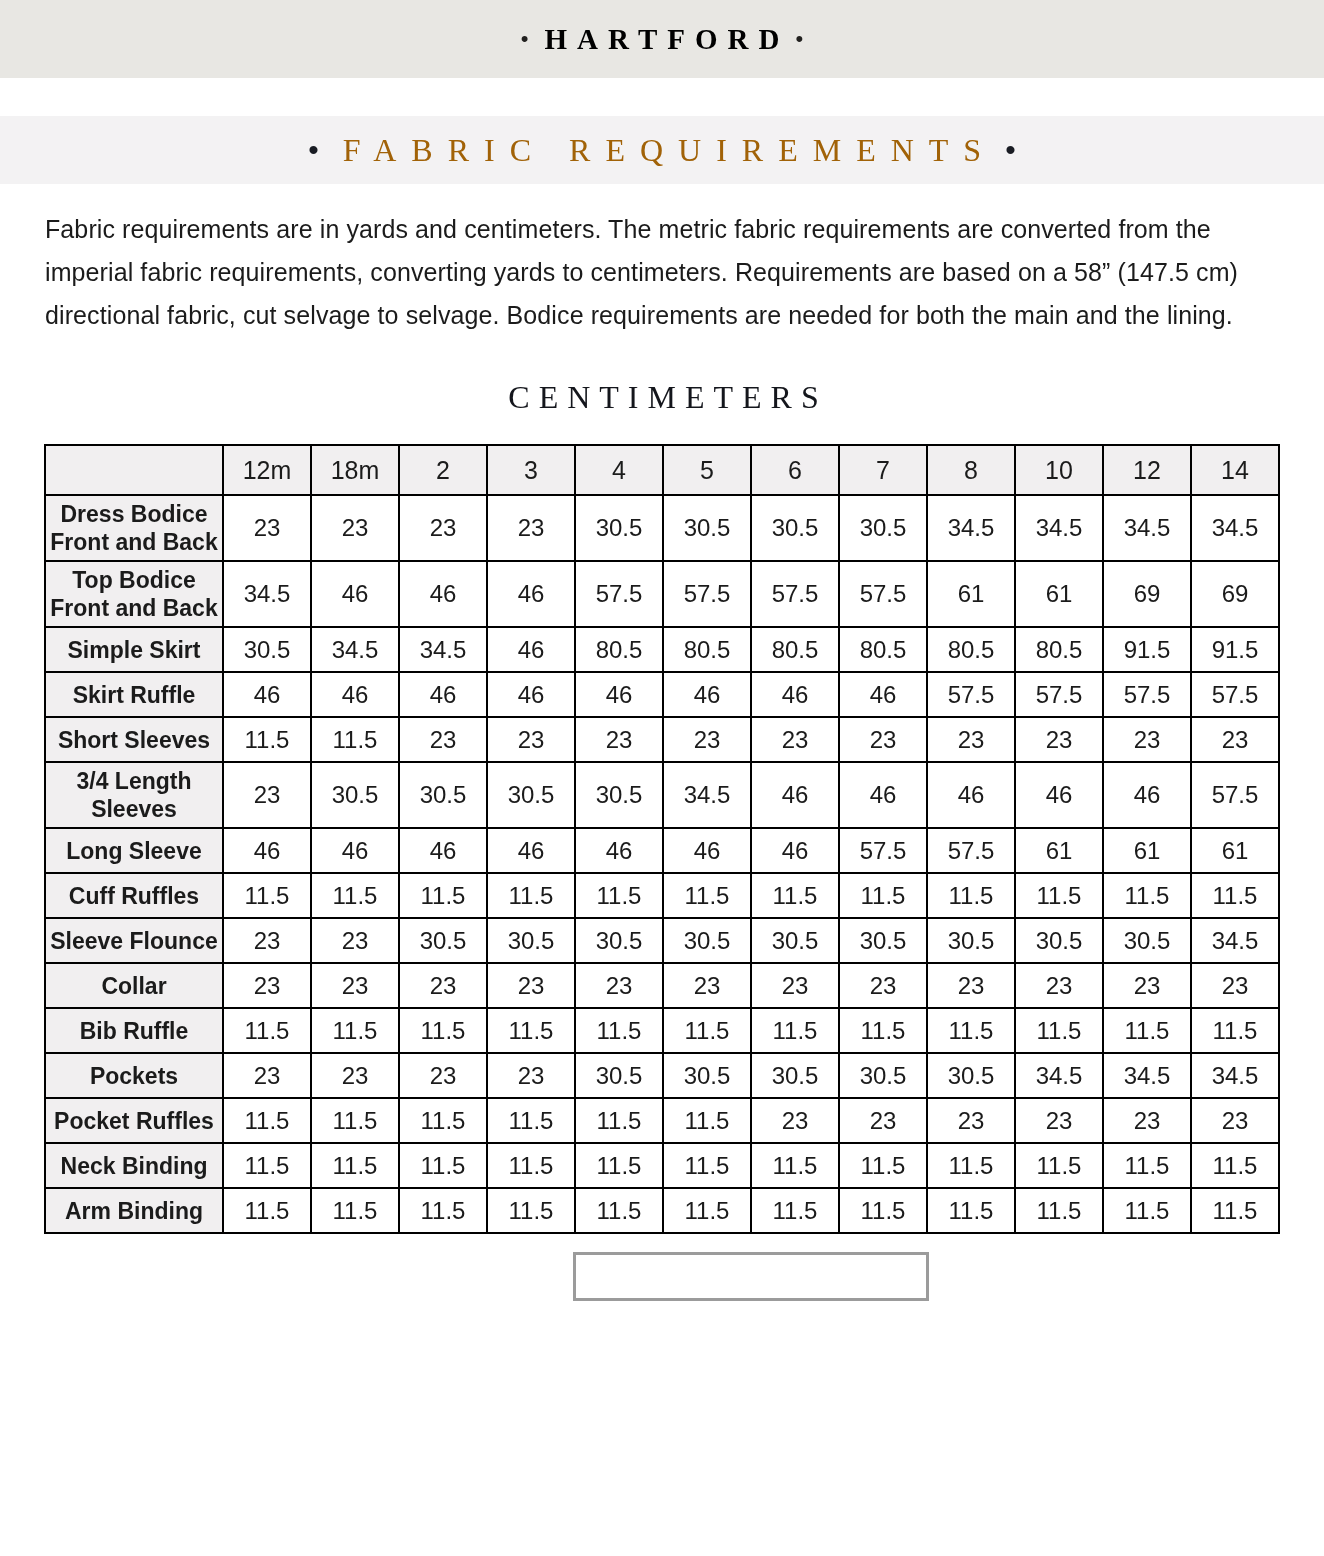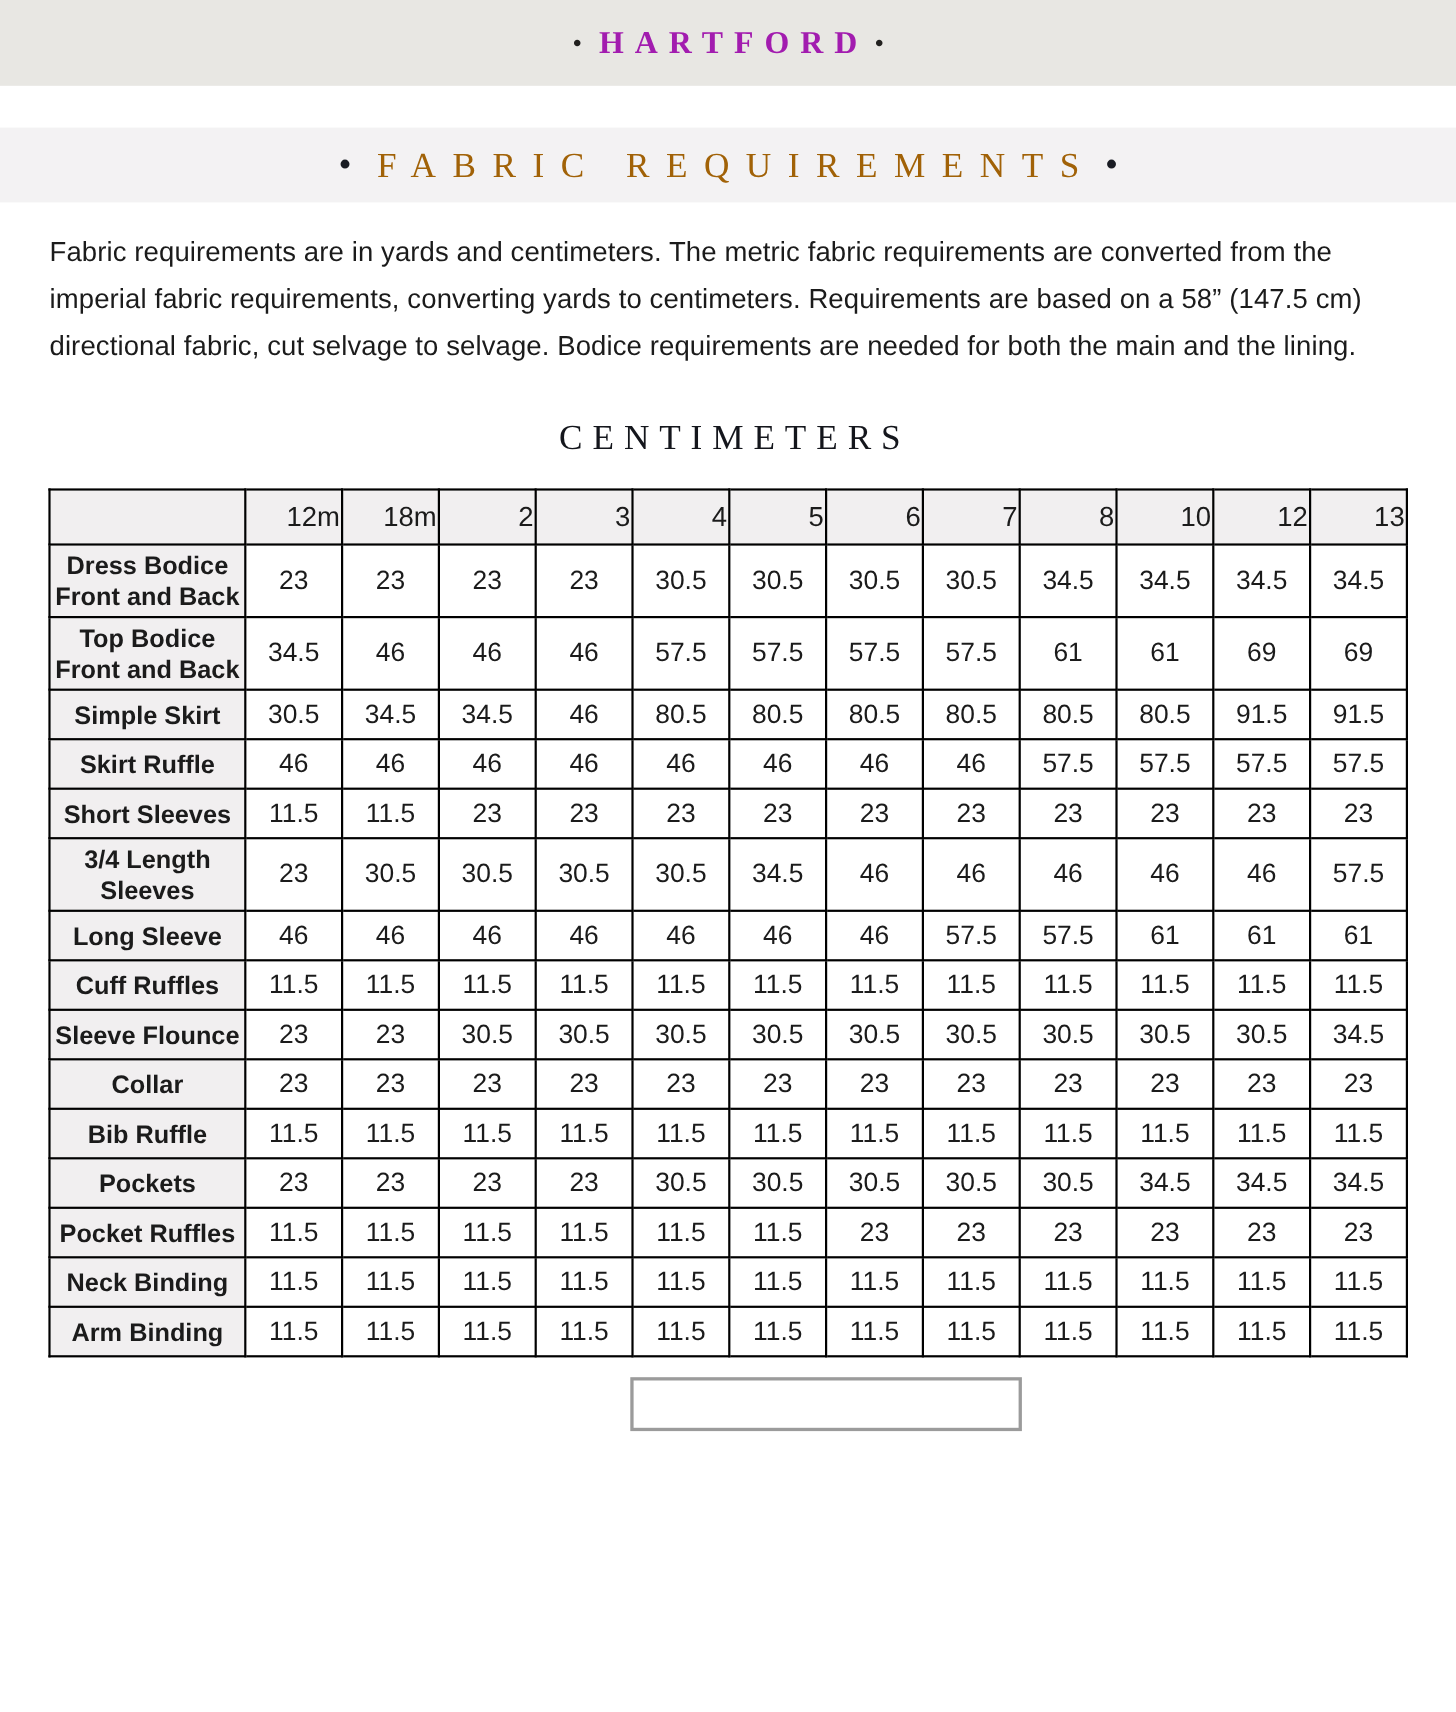--- a/index.html
+++ b/index.html
@@ -31,21 +31,21 @@
     font-size:22px;
     line-height:1;
     color:#22211f;
   }
   .brand-title{
     font-family:"Liberation Serif", serif;
     font-size:29px;
     font-weight:600;
     letter-spacing:10px;
     margin-right:-10px;
-    color:#a21caf;
+    color:#000000;
   }
   .band-title{
     height:68px;
     background:var(--c-band-title);
     margin-top:38px;
     display:flex;
     align-items:center;
     justify-content:center;
     gap:24px;
   }
@@ -92,21 +92,20 @@
     border:2px solid var(--c-border);
     text-align:center;
     vertical-align:middle;
     overflow:hidden;
   }
   thead th{
     height:50px;
     background:var(--c-cell-bg);
     font-weight:400;
     font-size:25px;
-    text-align:right;
   }
   tbody th.label-col{
     background:var(--c-cell-bg);
     font-weight:700;
     font-size:23px;
     line-height:28px;
     padding:4px 2px;
   }
   tbody td{
     height:45px;
@@ -155,21 +154,21 @@
             <th>18m</th>
             <th>2</th>
             <th>3</th>
             <th>4</th>
             <th>5</th>
             <th>6</th>
             <th>7</th>
             <th>8</th>
             <th>10</th>
             <th>12</th>
-            <th>13</th>
+            <th>14</th>
           </tr>
       </thead>
       <tbody id="body-rows">
           <tr>
             <th class="label-col">Dress Bodice Front and Back</th>
             <td>23</td>
             <td>23</td>
             <td>23</td>
             <td>23</td>
             <td>30.5</td>

